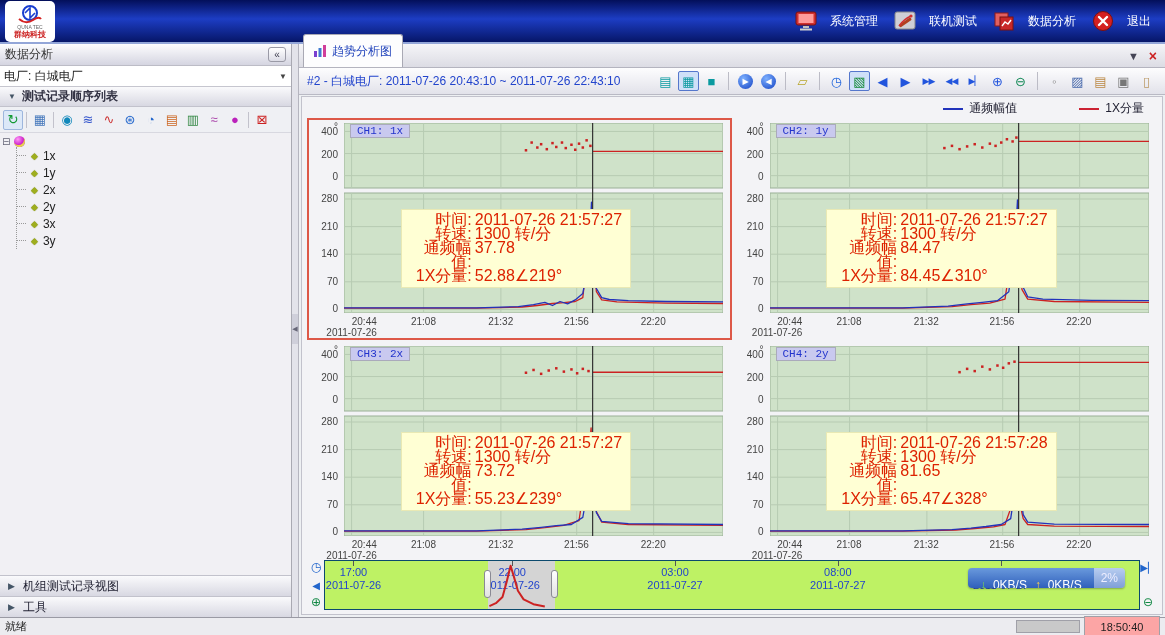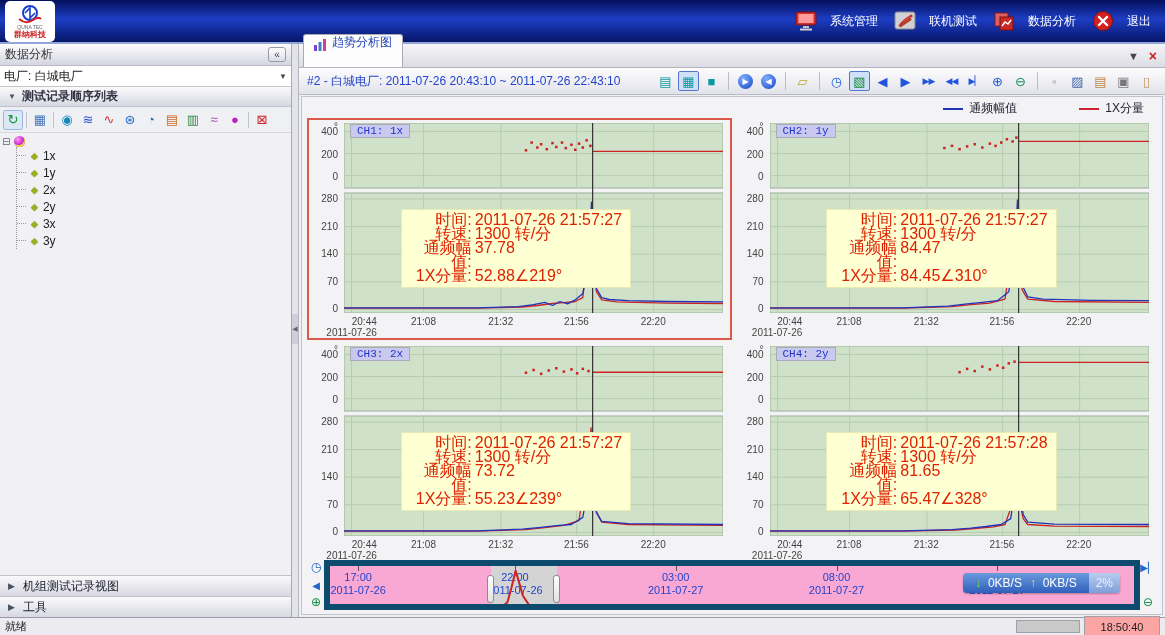--- a/index.html
+++ b/index.html
@@ -39,21 +39,21 @@
   .tree-item .gem{font-size:9px;color:#9fae1e;text-shadow:0 0 1px #6a7a10}
   .accordion-row{height:21px;background:linear-gradient(#fafafc,#d8d8e2);border-top:1px solid #c2c2cc;display:flex;align-items:center;gap:8px;padding:0 8px;color:#223;cursor:pointer}
   .accordion-row .tri{font-size:9px;color:#456}
 
   .splitter{width:7px;background:#e3e3ea;border-right:1px solid #b5b5bf;position:relative;cursor:col-resize}
   .splitter .knob{position:absolute;top:270px;left:0;width:6px;height:30px;background:#cfcfda;color:#667;font-size:7px;display:flex;align-items:center;justify-content:center}
 
   
   .main{flex:1;display:flex;flex-direction:column;background:#eef0f3;min-width:0}
   .tabbar{height:24px;background:linear-gradient(#f5f5f8,#dcdce4);border-bottom:1px solid #b4b4bf;display:flex;align-items:flex-end;padding:0 4px;position:relative}
-  .tab{height:21px;background:#fdfdfe;border:1px solid #a9a9b4;border-bottom:none;border-radius:3px 3px 0 0;display:flex;align-items:flex-end;gap:5px;padding:16px 10px;color:#2244bb;cursor:pointer}
+  .tab{height:21px;background:#fdfdfe;border:1px solid #a9a9b4;border-bottom:none;border-radius:3px 3px 0 0;display:flex;align-items:center;gap:5px;padding:16px 10px;color:#2244bb;cursor:pointer}
   .tab-controls{position:absolute;right:8px;top:4px;display:flex;gap:10px;align-items:center}
   .tab-controls .tc{cursor:pointer;font-size:11px;color:#445}
   .tab-controls .tc.close{color:#cc2222;font-weight:bold;font-size:14px}
 
   .main-toolbar{height:27px;background:linear-gradient(#fdfdfe,#e2e2ea);border-bottom:1px solid #b9b9c4;display:flex;align-items:center;padding:0 8px;gap:4px}
   .range-text{color:#2244cc;white-space:nowrap}
   .mt-icons{margin-left:auto;display:flex;align-items:center;gap:2px}
   .mt-btn{min-width:21px;height:20px;display:flex;align-items:center;justify-content:center;font-size:13px;cursor:pointer;border:1px solid transparent;border-radius:2px;padding:0 1px}
   .mt-btn.sel{border-color:#5577cc;background:#cfe0f8}
   .mt-btn.small{font-size:9px;font-weight:bold;letter-spacing:-1px}
@@ -76,28 +76,28 @@
   .x-axis{position:absolute;left:36px;right:8px;bottom:0;height:25px;font-size:10px;color:#444}
   .x-tick{position:absolute;top:2px;transform:translateX(-50%);text-align:right;line-height:11px;white-space:nowrap}
   .tip{position:absolute;left:15%;top:45%;background:#ffffd4;border:1px solid #e9e9b4;padding:3px 8px 4px 8px;z-index:3;font-size:16px;color:#dd2200;line-height:14px}
   .tip-row{display:flex}
   .tip-label{width:62px;text-align:right;margin-right:3px}
 
   
   .timeline{position:absolute;left:6px;right:6px;bottom:4px;height:50px;display:flex;align-items:stretch}
   .tl-controls{width:16px;display:flex;flex-direction:column;align-items:center;justify-content:space-between;padding:1px 0}
   .tl-ic{cursor:pointer;font-size:12px;line-height:13px}
-  .tl-strip{flex:1;border:6px solid #0c4a6e;background:#f9a8d4;position:relative;overflow:hidden}
+  .tl-strip{flex:1;border:1px solid #0c4a6e;background:#bef264;position:relative;overflow:hidden}
   .tl-sel{position:absolute;top:0;bottom:0;background:#d4d4d4;z-index:1}
   .tl-handle{position:absolute;top:9px;width:7px;height:28px;background:linear-gradient(#fff,#e2e2e2);border:1px solid #8a8a94;border-radius:3px;z-index:4;cursor:ew-resize}
   .tl-tickmark{position:absolute;top:0;width:1px;height:5px;background:#555;z-index:2}
   .tl-label{position:absolute;top:5px;transform:translateX(-50%);text-align:center;color:#2244cc;font-size:11px;line-height:13px;z-index:2;white-space:nowrap}
   .tl-svg{position:absolute;left:0;top:0;z-index:3}
   .net-pill{position:absolute;right:14px;top:7px;height:20px;display:flex;align-items:center;z-index:6;font-size:12px;color:#fff;border-radius:4px;overflow:hidden;box-shadow:0 1px 2px rgba(0,0,0,.3)}
-  .net-main{background:linear-gradient(#6f9fe0,#2a5ab8);display:flex;align-items:center;gap:8px;padding:12px 12px;height:100%}
+  .net-main{background:linear-gradient(#6f9fe0,#2a5ab8);display:flex;align-items:flex-start;gap:8px;padding:12px 12px;height:100%}
   .net-pct{background:linear-gradient(#b8cdf0,#7f9fd8);color:#eef;display:flex;align-items:center;padding:0 7px;height:100%}
   .arr-down{color:#7de04a;font-weight:bold}
   .arr-up{color:#ffd24a;font-weight:bold}
 
   
   .statusbar{height:18px;background:#ececf0;border-top:1px solid #9a9aa4;display:flex;align-items:center;padding:0 5px;font-size:11px;color:#222}
   .status-right{margin-left:auto;display:flex;align-items:center;gap:4px}
   .status-seg{width:64px;height:13px;background:#c9c9c9;border:1px solid #a0a0a8}
   .status-time{width:76px;height:21px;border:1px solid #a0a0a8;background:#fca5a5;display:flex;align-items:center;justify-content:center}
 </style>

